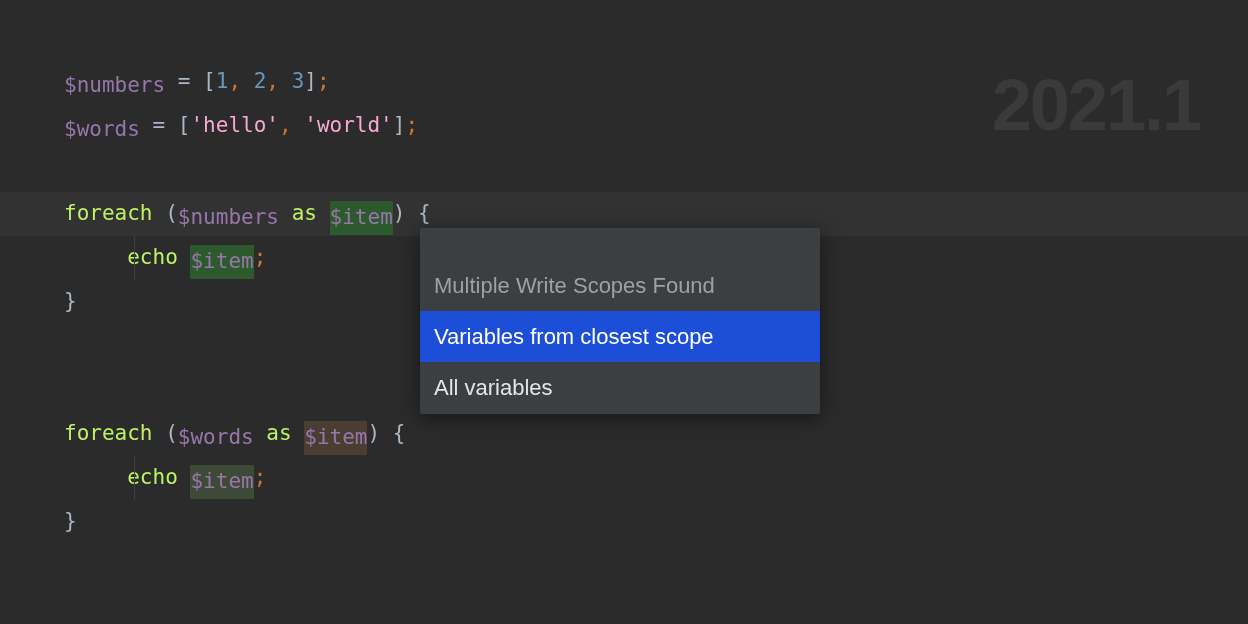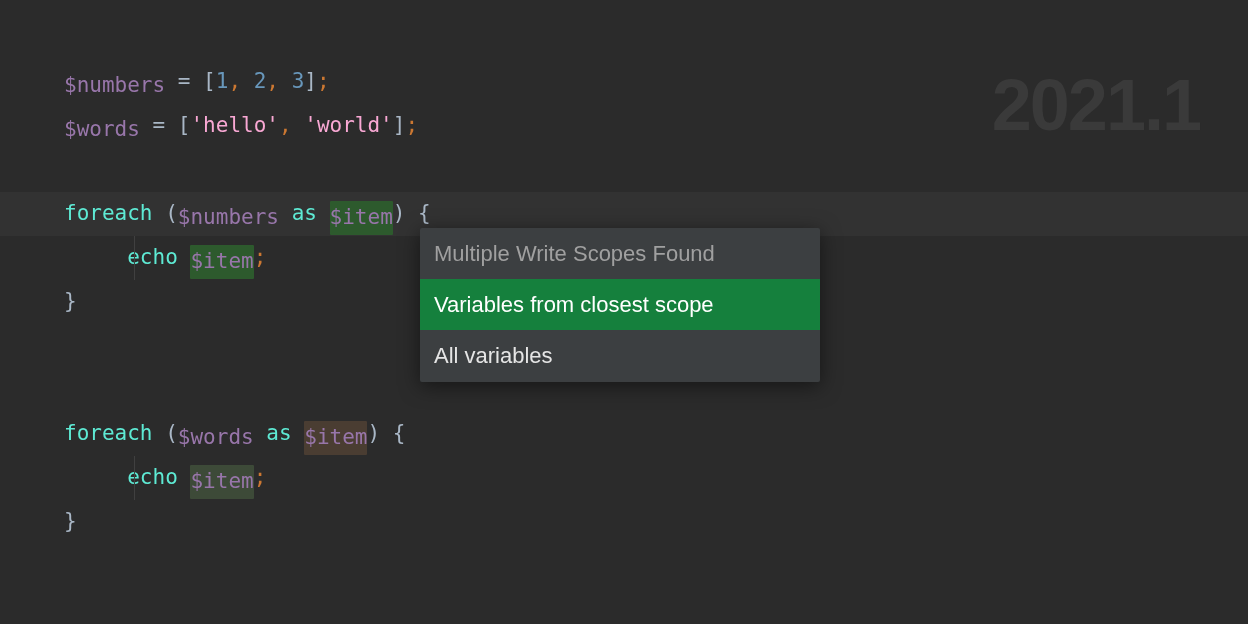--- a/index.html
+++ b/index.html
@@ -55,21 +55,21 @@
     }
     .indent-guide.inner {
       left: 70px;
     }
     
     .var { color: #9876aa; margin-top: 8px; }
     .op { color: #a9b7c6; }
     .bracket { color: #a9b7c6; }
     .num { color: #6897bb; }
     .str { color: #f9a8d4; }
-    .kw { color: #5eead4; }
+    .kw { color: #bef264; }
     .semi { color: #cc7832; }
     .comma { color: #cc7832; }
     .plain { color: #a9b7c6; }
     .paren { color: #a9b7c6; }
     .brace { color: #a9b7c6; }
     .hl-write {
       background: #2d5a2d;
       border-radius: 1px;
     }
     .hl-read {
@@ -93,28 +93,29 @@
       border: none;
       box-shadow: 0 4px 20px rgba(0,0,0,0.5);
       font-family: -apple-system, BlinkMacSystemFont, 'Segoe UI', Arial, sans-serif;
       font-size: 22px;
       min-width: 400px;
       border-radius: 2px;
     }
     .popup-title {
       padding: 8px 14px;
       color: #a0a0a0;
+      margin-top: 32px;
     }
     .popup-item {
       padding: 8px 14px;
       color: #e5e5e5;
       cursor: pointer;
     }
     .popup-item.selected {
-      background: #15803d;
+      background: #1d4ed8;
       color: #ffffff;
     }
   </style>
 </head>
 <body>
 
 <div class="version-watermark">2021.1</div>
 
 <div class="editor">
 

